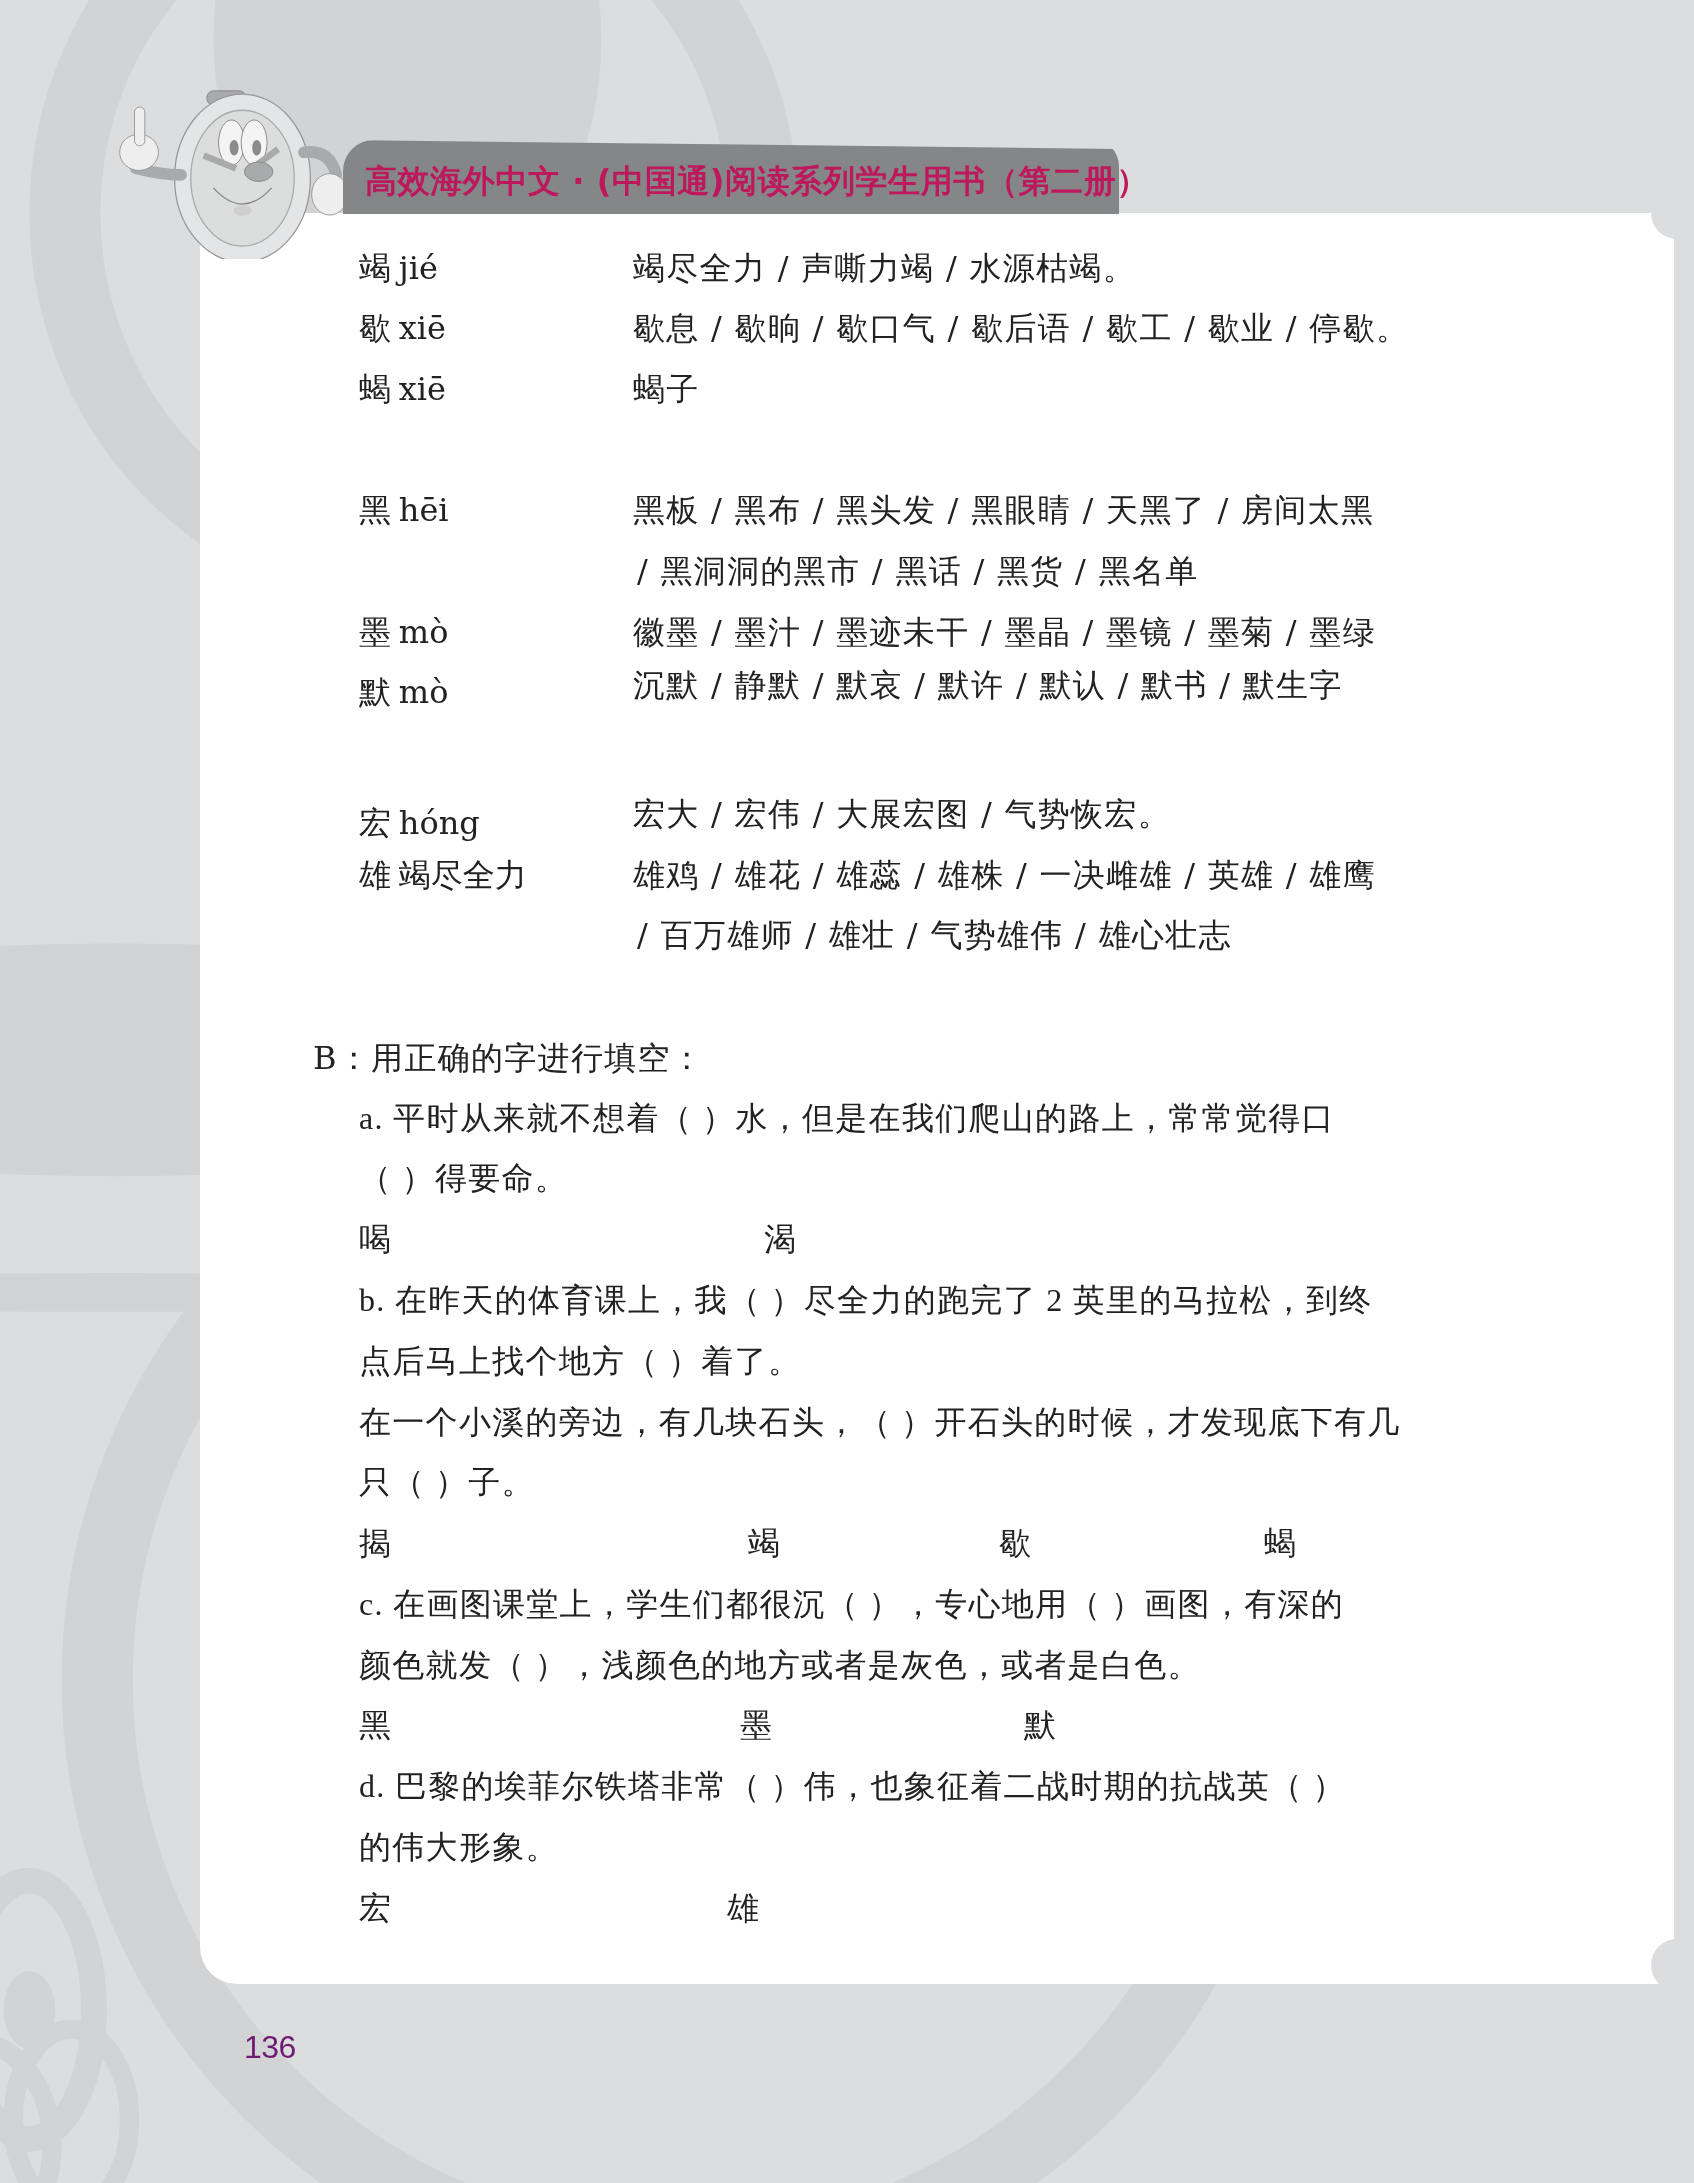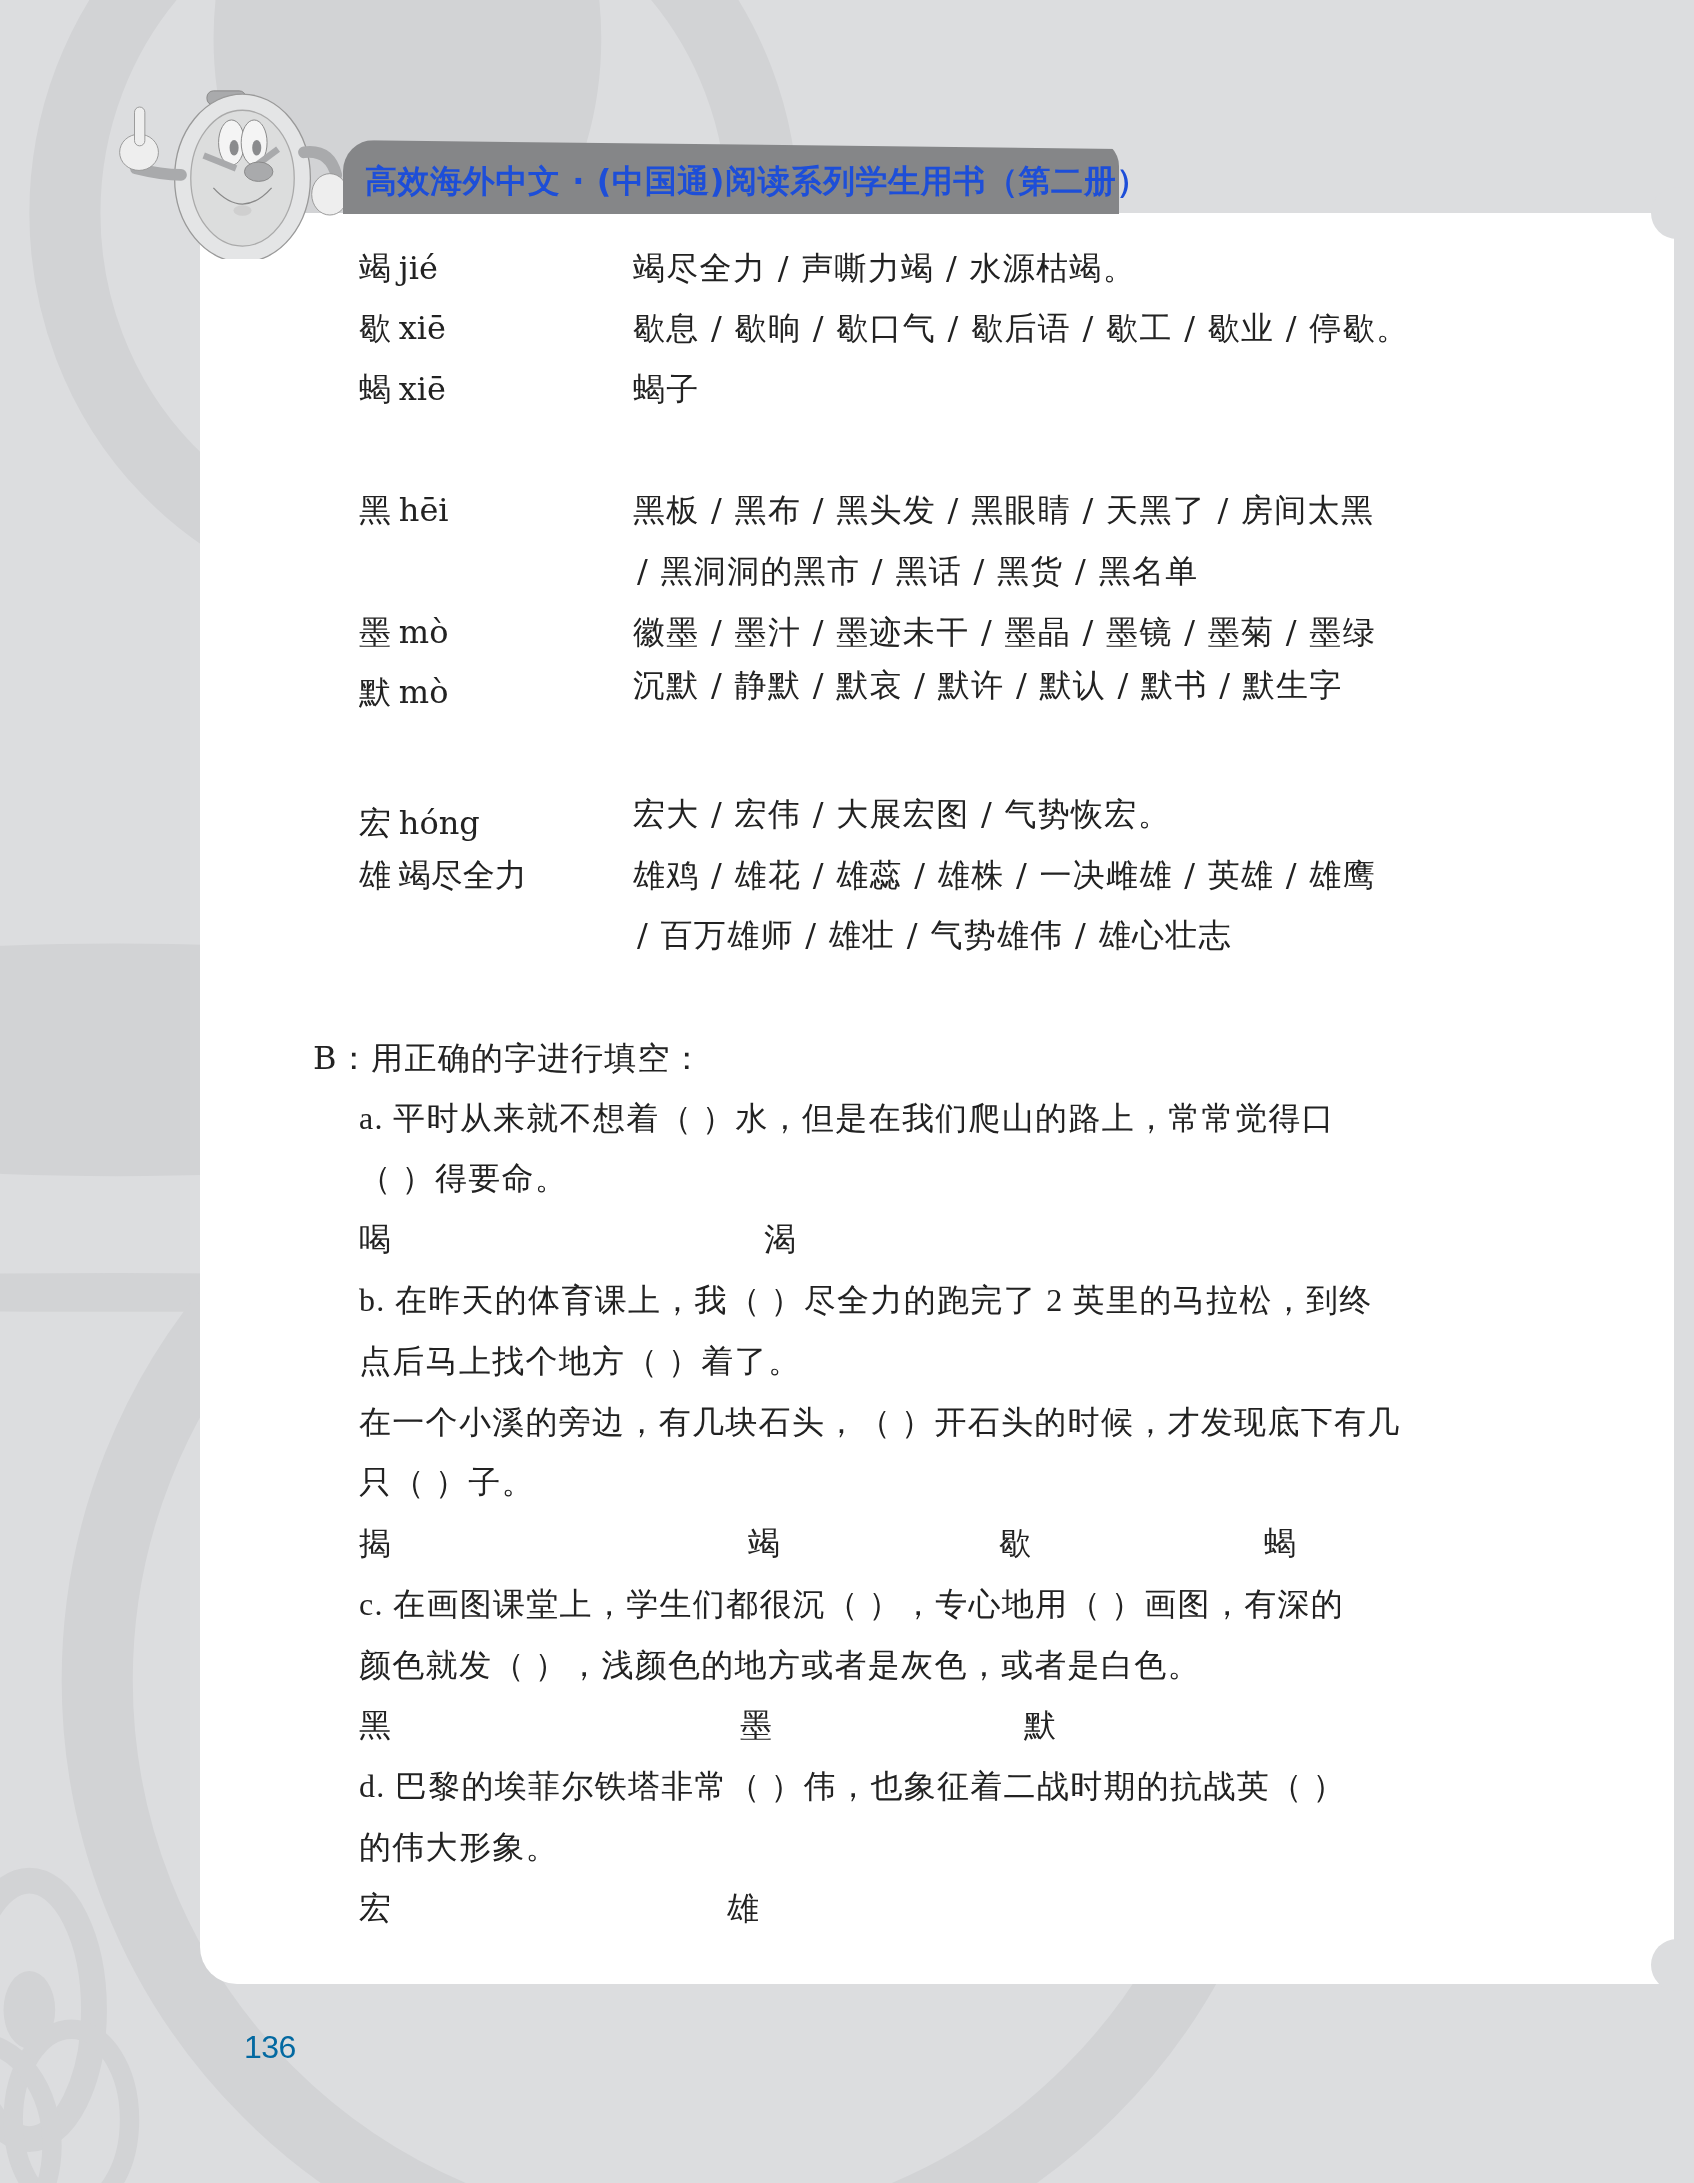--- a/index.html
+++ b/index.html
@@ -17,36 +17,36 @@
   .notch { position: absolute; width: 52px; height: 52px; background: #dcdddf; border-radius: 50%; }
   .banner {
     position: absolute; left: 343px; top: 140px; width: 776px; height: 74px;
     background: #858688;
     border-radius: 31px 26px 0 0;
     clip-path: polygon(0 0, 100% 12%, 100% 100%, 0 100%);
   }
   .banner-title {
     position: absolute; left: 365px; top: 160px; height: 45px;
     font-family: "DejaVu Sans", "Liberation Sans", sans-serif;
-    font-weight: bold; font-size: 32px; color: #1d4ed8; letter-spacing: 0.6px;
+    font-weight: bold; font-size: 32px; color: #be185d; letter-spacing: 0.6px;
     white-space: nowrap;
   }
   .mascot { position: absolute; left: 97px; top: 65px; width: 291px; height: 194px; }
   .row { position: absolute; font-size: 32px; line-height: 39px; white-space: nowrap; letter-spacing: 1.3px; }
   .col-l { left: 359px; }
   .col-r { left: 633px; }
   .col-r2 { left: 637px; }
   .pinyin { font-family: "DejaVu Serif", "Liberation Serif", serif; margin-left: 6.5px; letter-spacing: 0; }
   .q { left: 359px; font-family: Liberation Serif, serif; }
   .sec { left: 313px; }
   .opt { position: absolute; font-size: 32px; line-height: 39px; }
   .pagenum {
     position: absolute; left: 244px; top: 2029px;
     font-family: "Liberation Sans", "DejaVu Sans", sans-serif;
-    font-size: 32px; color: #0369a1; letter-spacing: -0.6px;
+    font-size: 32px; color: #701a75; letter-spacing: -0.6px;
   }
 </style>
 </head>
 <body>
 
 <svg class="bg-deco" viewBox="0 0 2622 3378" xmlns="http://www.w3.org/2000/svg">
   <rect x="0" y="0" width="2622" height="3378" fill="#dcdddf"></rect>
   <ellipse cx="640" cy="330" rx="540" ry="560" fill="none" stroke="#d2d3d5" stroke-width="110"></ellipse>
   <ellipse cx="630" cy="60" rx="300" ry="420" fill="#d2d3d5"></ellipse>
   <ellipse cx="180" cy="1640" rx="900" ry="180" fill="#d2d3d5"></ellipse>

